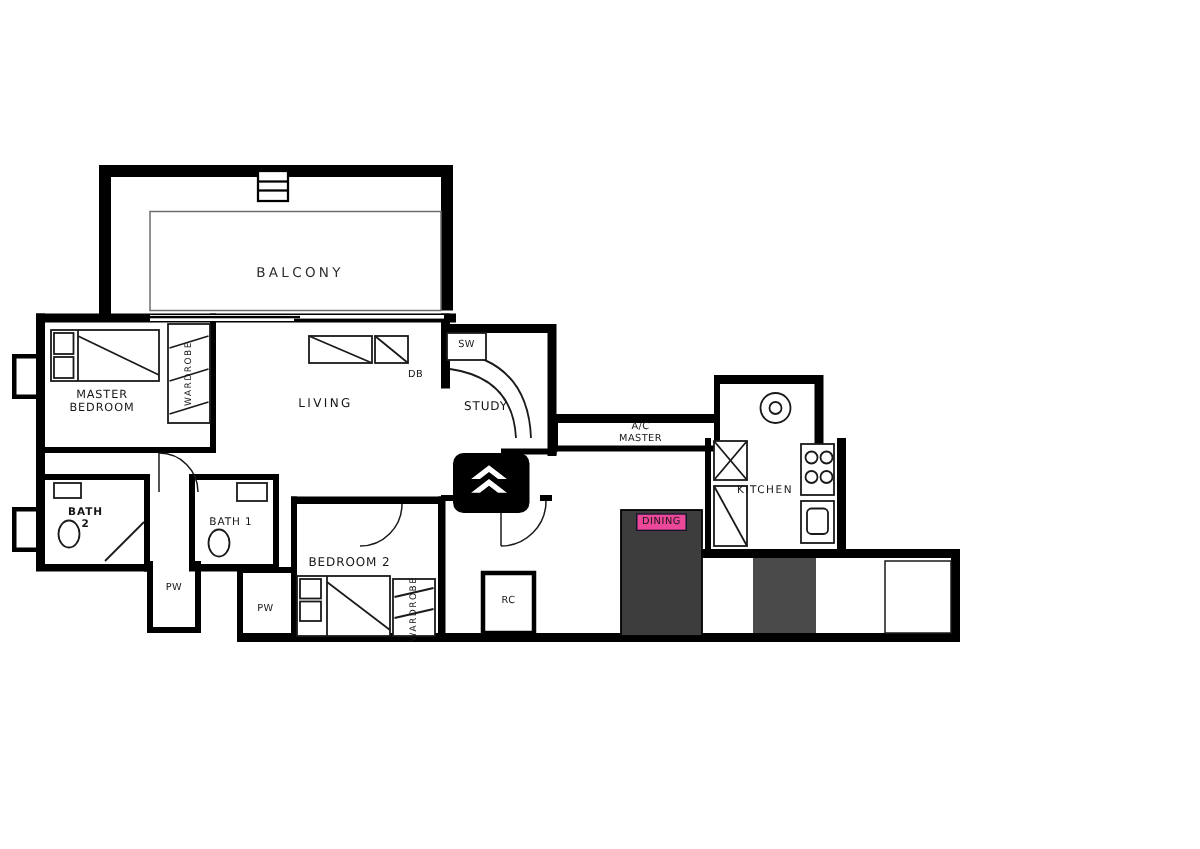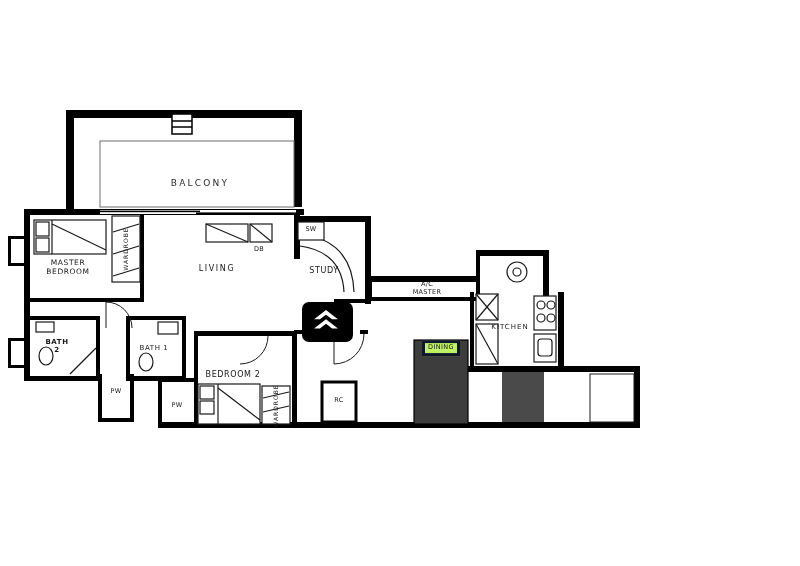--- a/index.html
+++ b/index.html
@@ -9,21 +9,21 @@
   }
   svg.plan{position:absolute;left:0;top:0;}
   .lbl{
     position:absolute;transform:translate(-50%,-50%);
     font-size:8px;line-height:1.2;color:#161616;text-align:center;
     letter-spacing:.6px;white-space:normal;
   }
   .lbl.v{transform:translate(-50%,-50%) rotate(-90deg);font-size:6px;letter-spacing:1px;white-space:nowrap;}
   .lbl.tiny{font-size:6.5px;letter-spacing:.3px;}
   .lbl.spread{letter-spacing:2.2px;font-size:9px;color:#2b2b2b;}
-  .lbl.boxed{background:#bef264;padding:1px 3px;border:3px solid #0f172a;font-size:6.5px;letter-spacing:.4px;}
+  .lbl.boxed{background:#ec4899;padding:1px 3px;border:1px solid #0f172a;font-size:6.5px;letter-spacing:.4px;}
   .watermark{
     position:absolute;left:302px;top:302px;height:40px;
     display:flex;align-items:center;gap:9px;
     background:#000;border-radius:7px;padding:0 14px 0 11px;
   }
   .watermark .brand{color:#fff;font-weight:700;font-size:17px;letter-spacing:.2px;}
 </style>
 </head>
 <body>
 
@@ -216,21 +216,21 @@
   <div class="lbl" style="left:324px;top:271px;">STUDY</div>
   <div class="lbl tiny" style="left:427px;top:289px;width:34px;">A/C MASTER</div>
   <div class="lbl" style="left:510px;top:327px;font-size:7px;letter-spacing:1px;">KITCHEN</div>
   <div class="lbl boxed" style="left:441px;top:348px;">DINING</div>
   <div class="lbl" style="left:57px;top:346px;width:30px;font-size:7px;font-weight:bold;">BATH 2</div>
   <div class="lbl" style="left:154px;top:348px;width:30px;font-size:7px;">BATH 1</div>
   <div class="lbl" style="left:233px;top:375px;width:90px;">BEDROOM 2</div>
   <div class="lbl v" style="left:276px;top:406px;">WARDROBE</div>
 
   <div class="lbl tiny" style="left:311px;top:230px;">SW</div>
-  <div class="lbl tiny" style="left:259px;top:250px;text-align:right;">DB</div>
+  <div class="lbl tiny" style="left:277px;top:250px;text-align:right;">DB</div>
   <div class="lbl tiny" style="left:116px;top:392px;">PW</div>
   <div class="lbl tiny" style="left:177px;top:406px;">PW</div>
   <div class="lbl tiny" style="left:339px;top:401px;">RC</div>
 
   <div class="watermark">
     <span style="display:inline-flex;">
       <svg width="26" height="26" viewBox="0 0 24 24">
         <path d="M12 1 L23 9.5 H17.6 L12 5.2 L6.4 9.5 H1 Z" fill="#fff"></path>
         <path d="M12 9.5 L23 18 H17.6 L12 13.7 L6.4 18 H1 Z" fill="#fff"></path>
       </svg>

